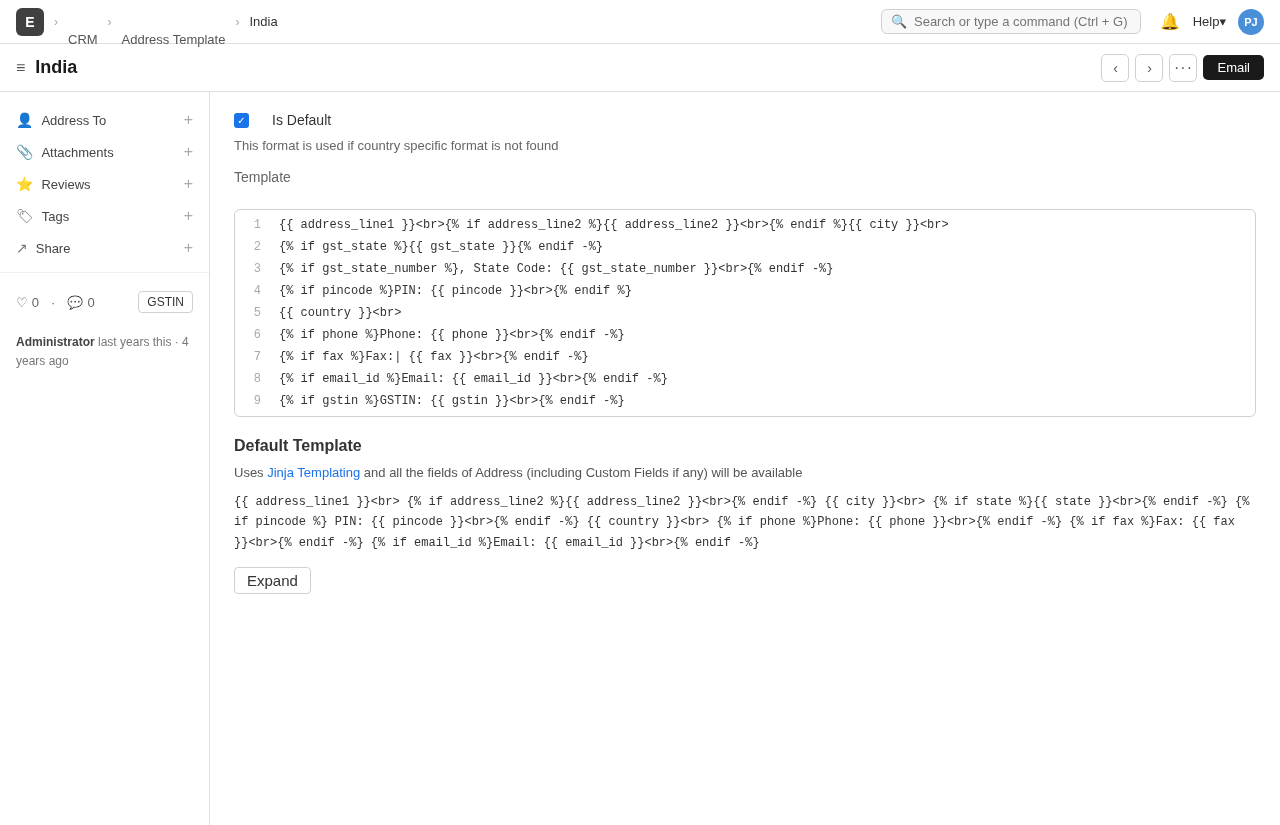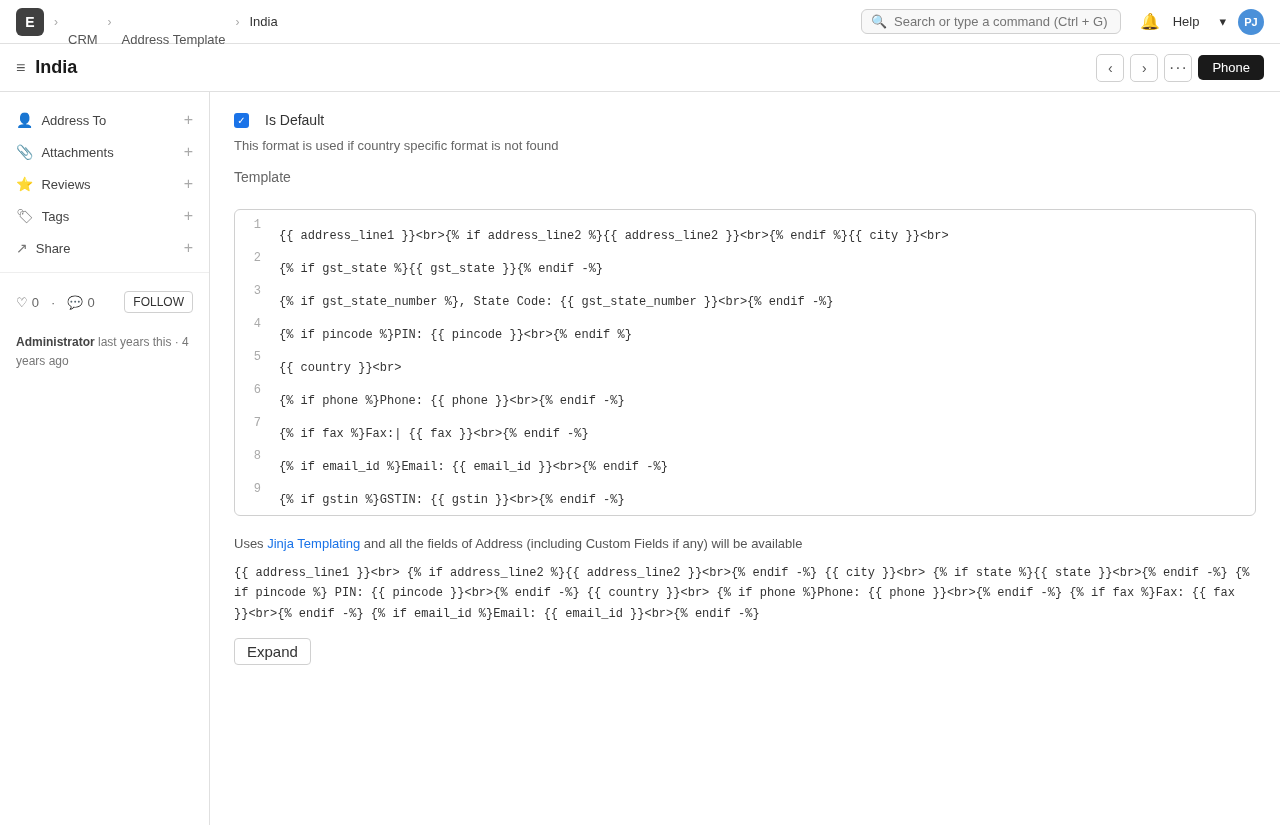--- a/index.html
+++ b/index.html
@@ -23,21 +23,21 @@
       border: 1px solid #d0d0d0; border-radius: 6px; padding: 4px 10px;
       width: 260px; gap: 6px; background: #f8f8f8;
     }
     .topnav-search input {
       border: none; background: transparent; outline: none; font-size: 13px;
       width: 100%; color: #ef4444;
     }
     .topnav-right { display: flex; align-items: center; gap: 12px; margin-left: 12px; }
     .bell-icon { font-size: 16px; cursor: pointer; color: #555; }
     .help-btn {
-      display: flex; align-items: center; gap: 20px; cursor: pointer;
+      display: flex; align-items: center; gap: 0; cursor: pointer;
       color: #333; font-size: 13px;
     }
     .avatar {
       width: 26px; height: 26px; border-radius: 50%; background: #4a90d9;
       display: flex; align-items: center; justify-content: center;
       color: #fff; font-size: 11px; font-weight: bold;
     }
 
     
     .page-header {
@@ -90,21 +90,21 @@
       color: #333;
     }
 
     .sidebar-meta { padding: 10px 16px; font-size: 12px; color: #777; line-height: 1.6; }
     .sidebar-meta strong { color: #444; font-weight: 600; }
 
     
     .content { flex: 1; overflow-y: auto; padding: 20px 24px; background: #fff; }
 
     
-    .is-default-row { display: flex; align-items: center; gap: 16px; margin-bottom: 10px; }
+    .is-default-row { display: flex; align-items: center; gap: 23px; margin-bottom: 10px; }
     .checkbox-blue {
       width: 15px; height: 15px; background: #1a73e8; border-radius: 3px;
       display: flex; align-items: center; justify-content: center;
       flex-shrink: 0;
     }
     .checkbox-blue::after { content: '✓'; color: #fff; font-size: 10px; }
     .is-default-label { font-weight: 500; font-size: 14px; }
     .is-default-desc { color: #666; font-size: 13px; margin-bottom: 16px; }
 
     
@@ -115,21 +115,21 @@
     }
     .code-line {
       display: flex; align-items: flex-start; font-family: 'Courier New', monospace;
       font-size: 12px; line-height: 22px;
     }
     .line-num {
       width: 36px; min-width: 36px; text-align: right; padding-right: 10px;
       color: #aaa; user-select: none; font-size: 12px; line-height: 22px;
       padding-top: 0;
     }
-    .line-content { padding: 0 8px; color: #333; white-space: pre; flex: 1; margin-top: 11px; }
+    .line-content { padding: 0 8px; color: #333; white-space: pre; flex: 1; }
     .code-editor-inner { padding: 4px 0; }
 
     
     .default-template-title { font-size: 16px; font-weight: 600; margin-bottom: 10px; }
     .default-template-desc { font-size: 13px; color: #555; margin-bottom: 12px; }
     .default-template-desc a { color: #1a73e8; text-decoration: none; }
     .template-code {
       font-family: 'Courier New', monospace; font-size: 12px;
       line-height: 1.7; color: #333; margin-bottom: 14px;
     }
@@ -165,21 +165,21 @@
   </div>
 </nav>
 
 <div class="page-header">
   <span class="hamburger">≡</span>
   <h1 class="page-title">India</h1>
   <div class="header-actions">
     <button class="nav-btn">‹</button>
     <button class="nav-btn">›</button>
     <button class="more-btn">···</button>
-    <button class="save-btn">Phone</button>
+    <button class="save-btn">Email</button>
   </div>
 </div>
 
 <div class="main-layout">
 
   <aside class="sidebar">
 
     <div class="sidebar-item">
       <div class="sidebar-item-left">
         <span class="sidebar-icon">👤</span>
@@ -225,21 +225,21 @@
     <div class="sidebar-stats">
       <div class="sidebar-stats-item">
         <span>♡</span>
         <span>0</span>
       </div>
       <span>·</span>
       <div class="sidebar-stats-item">
         <span>💬</span>
         <span>0</span>
       </div>
-      <button class="follow-btn">FOLLOW</button>
+      <button class="follow-btn">GSTIN</button>
     </div>
 
     <div class="sidebar-meta">
       <div>
         <strong>Administrator</strong>
         <span>last years this</span>
         · <span>4 years ago</span>
       </div>
       <br>
     </div>
@@ -292,20 +292,21 @@
             <span class="line-content">{% if email_id %}Email: {{ email_id }}&lt;br&gt;{% endif -%}</span>
           </div>
           <div class="code-line">
             <span class="line-num">9</span>
             <span class="line-content">{% if gstin %}GSTIN: {{ gstin }}&lt;br&gt;{% endif -%}</span>
           </div>
         </div>
     </div>
 
     
+    <h2 class="default-template-title">Default Template</h2>
     <p class="default-template-desc">
       <span>Uses </span><a href="#">Jinja Templating</a><span> and all the fields of Address (including Custom Fields if any) will be available</span>
     </p>
     <div class="template-code" id="default-code">{{ address_line1 }}&lt;br&gt;
 {% if address_line2 %}{{ address_line2 }}&lt;br&gt;{% endif -%}
 {{ city }}&lt;br&gt;
 {% if state %}{{ state }}&lt;br&gt;{% endif -%}
 {% if pincode %} PIN:  {{ pincode }}&lt;br&gt;{% endif -%}
 {{ country }}&lt;br&gt;
 {% if phone %}Phone: {{ phone }}&lt;br&gt;{% endif -%}

